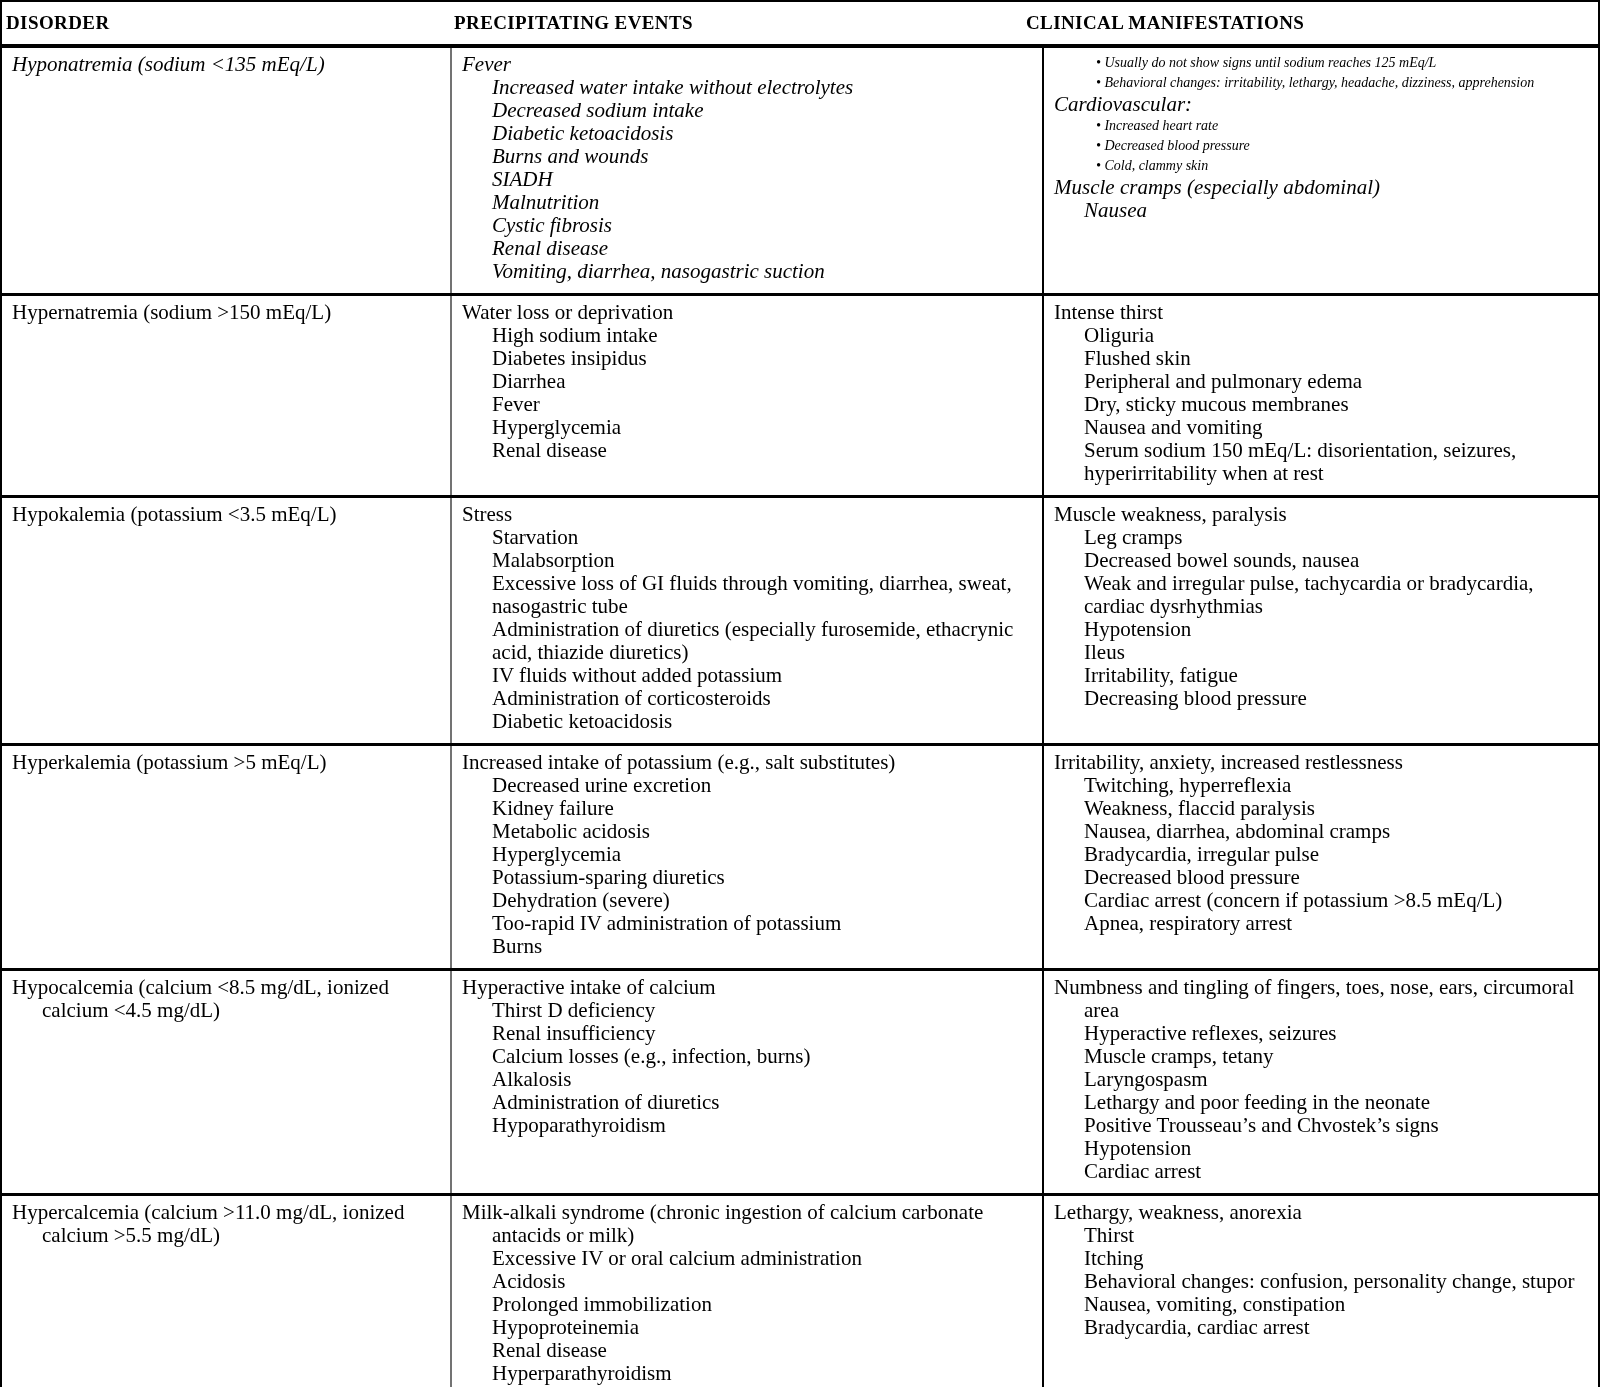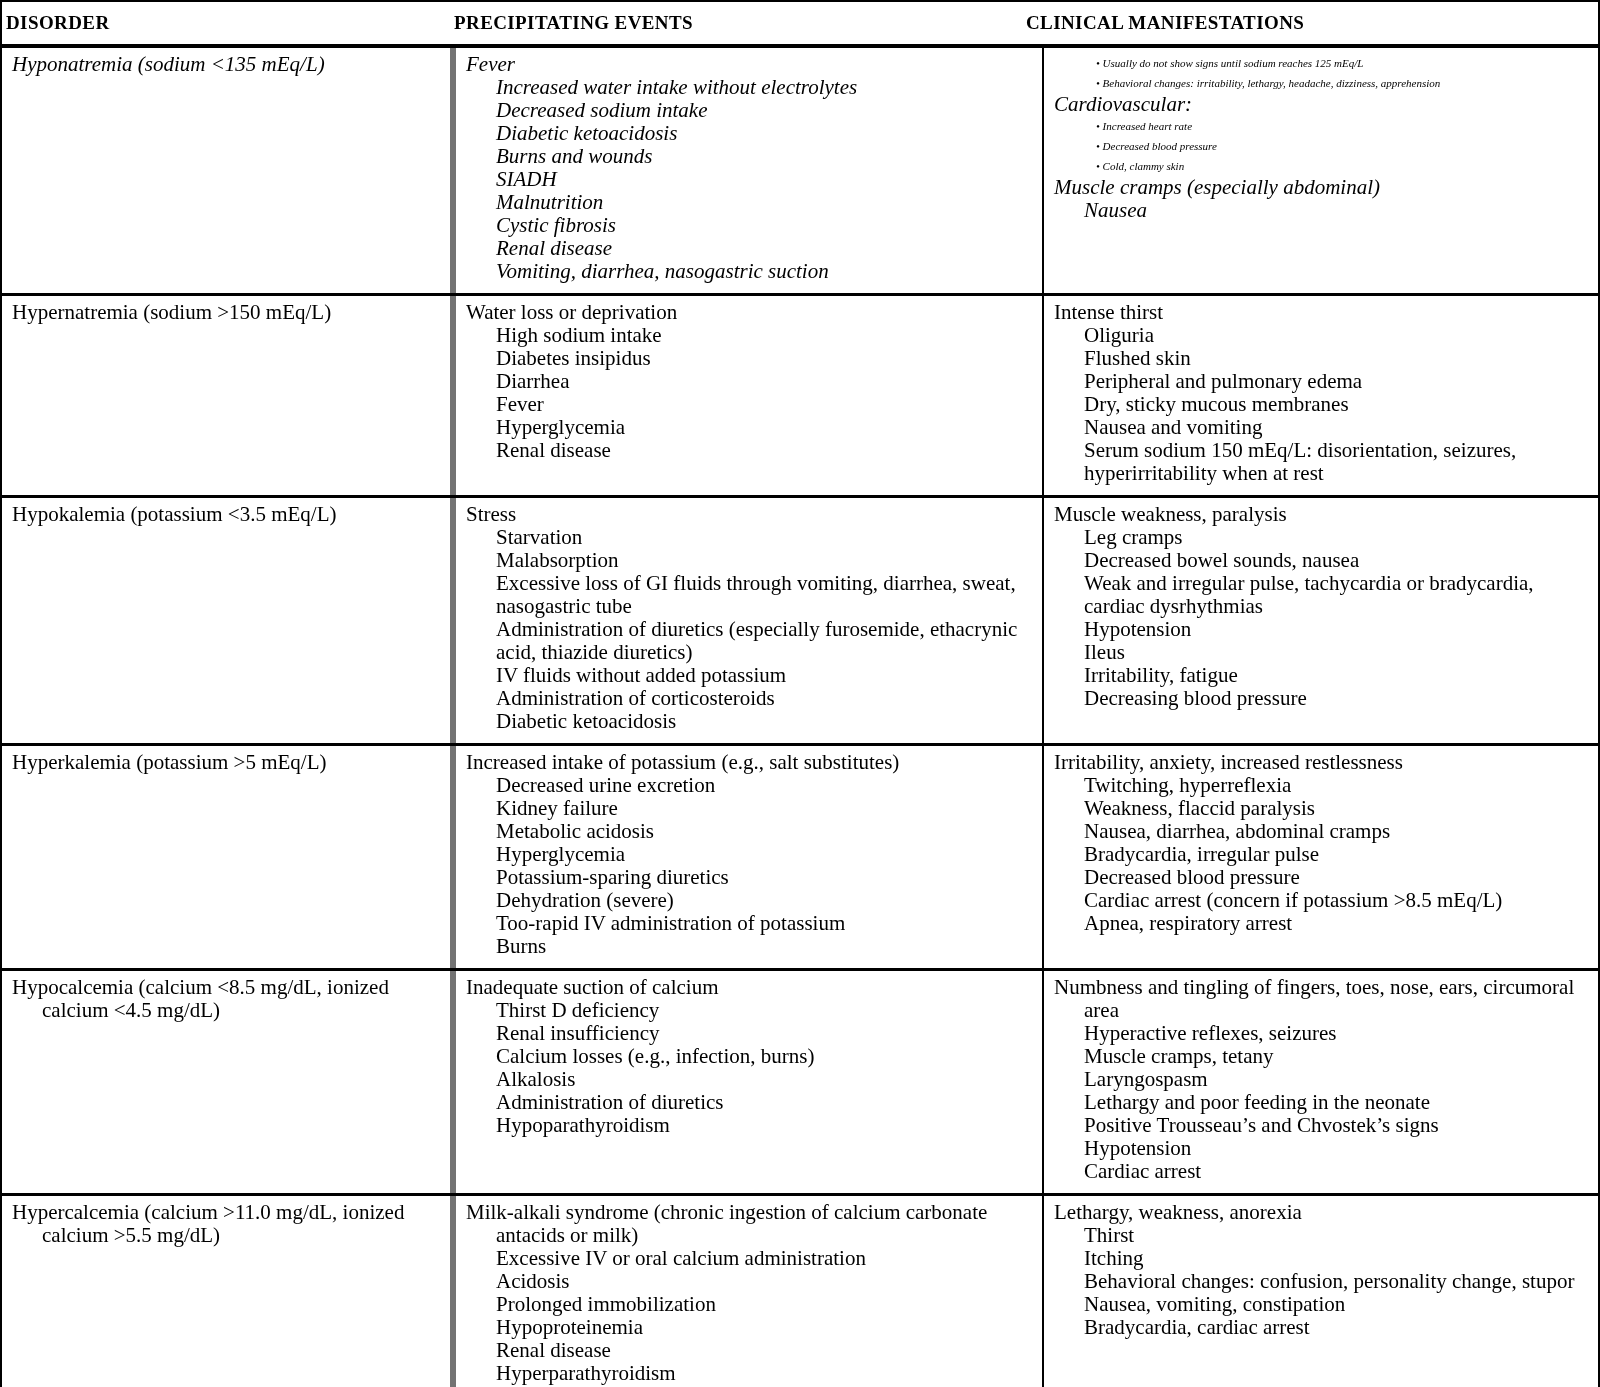--- a/index.html
+++ b/index.html
@@ -8,25 +8,25 @@
   .hdr-row{display:flex;align-items:center;height:46px;border-bottom:4px solid #000;box-sizing:border-box;}
   .hdr-cell{box-sizing:border-box;padding:0 4px;font-weight:bold;font-size:19px;letter-spacing:0.4px;white-space:nowrap;}
   .hdr-0{width:448px;}
   .hdr-1{width:592px;}
   .hdr-2{width:556px;}
   .hdr-2 .hdr-label{margin-left:-20px;display:inline-block;}
   .body-row{display:flex;border-top:3px solid #000;box-sizing:border-box;}
   .body-row:first-child{border-top:none;font-style:italic;}
   .cell{box-sizing:border-box;padding:5px 8px 10px 10px;font-size:21px;line-height:23px;}
   .cell-disorder{width:448px;}
-  .cell-events{width:592px;border-left:6px solid #737373;}
+  .cell-events{width:592px;border-left:2px solid #737373;}
   .cell-manifestations{width:556px;border-left:2px solid #000;}
   .ln0{padding-left:30px;text-indent:-30px;}
   .ln1{padding-left:30px;text-indent:0;}
-  .ln2{padding-left:55px;text-indent:-13px;font-size:11px;line-height:20px;}
+  .ln2{padding-left:55px;text-indent:-13px;font-size:14px;line-height:20px;}
   .dot{display:inline;}
 </style>
 </head>
 <body>
 
 <div class="table-wrap">
   <div class="hdr-row">
     <div class="hdr-cell hdr-0">
       <span class="hdr-label">DISORDER</span>
     </div>
@@ -137,21 +137,21 @@
           <div class="ln1">Decreased blood pressure</div>
           <div class="ln1">Cardiac arrest (concern if potassium &gt;8.5 mEq/L)</div>
           <div class="ln1">Apnea, respiratory arrest</div>
         </div>
       </div>
       <div class="body-row">
         <div class="cell cell-disorder">
           <div class="ln0">Hypocalcemia (calcium &lt;8.5 mg/dL, ionized calcium &lt;4.5 mg/dL)</div>
         </div>
         <div class="cell cell-events">
-          <div class="ln0">Inadequate suction of calcium</div>
+          <div class="ln0">Hyperactive intake of calcium</div>
           <div class="ln1">Thirst D deficiency</div>
           <div class="ln1">Renal insufficiency</div>
           <div class="ln1">Calcium losses (e.g., infection, burns)</div>
           <div class="ln1">Alkalosis</div>
           <div class="ln1">Administration of diuretics</div>
           <div class="ln1">Hypoparathyroidism</div>
         </div>
         <div class="cell cell-manifestations">
           <div class="ln0">Numbness and tingling of fingers, toes, nose, ears, circumoral area</div>
           <div class="ln1">Hyperactive reflexes, seizures</div>

